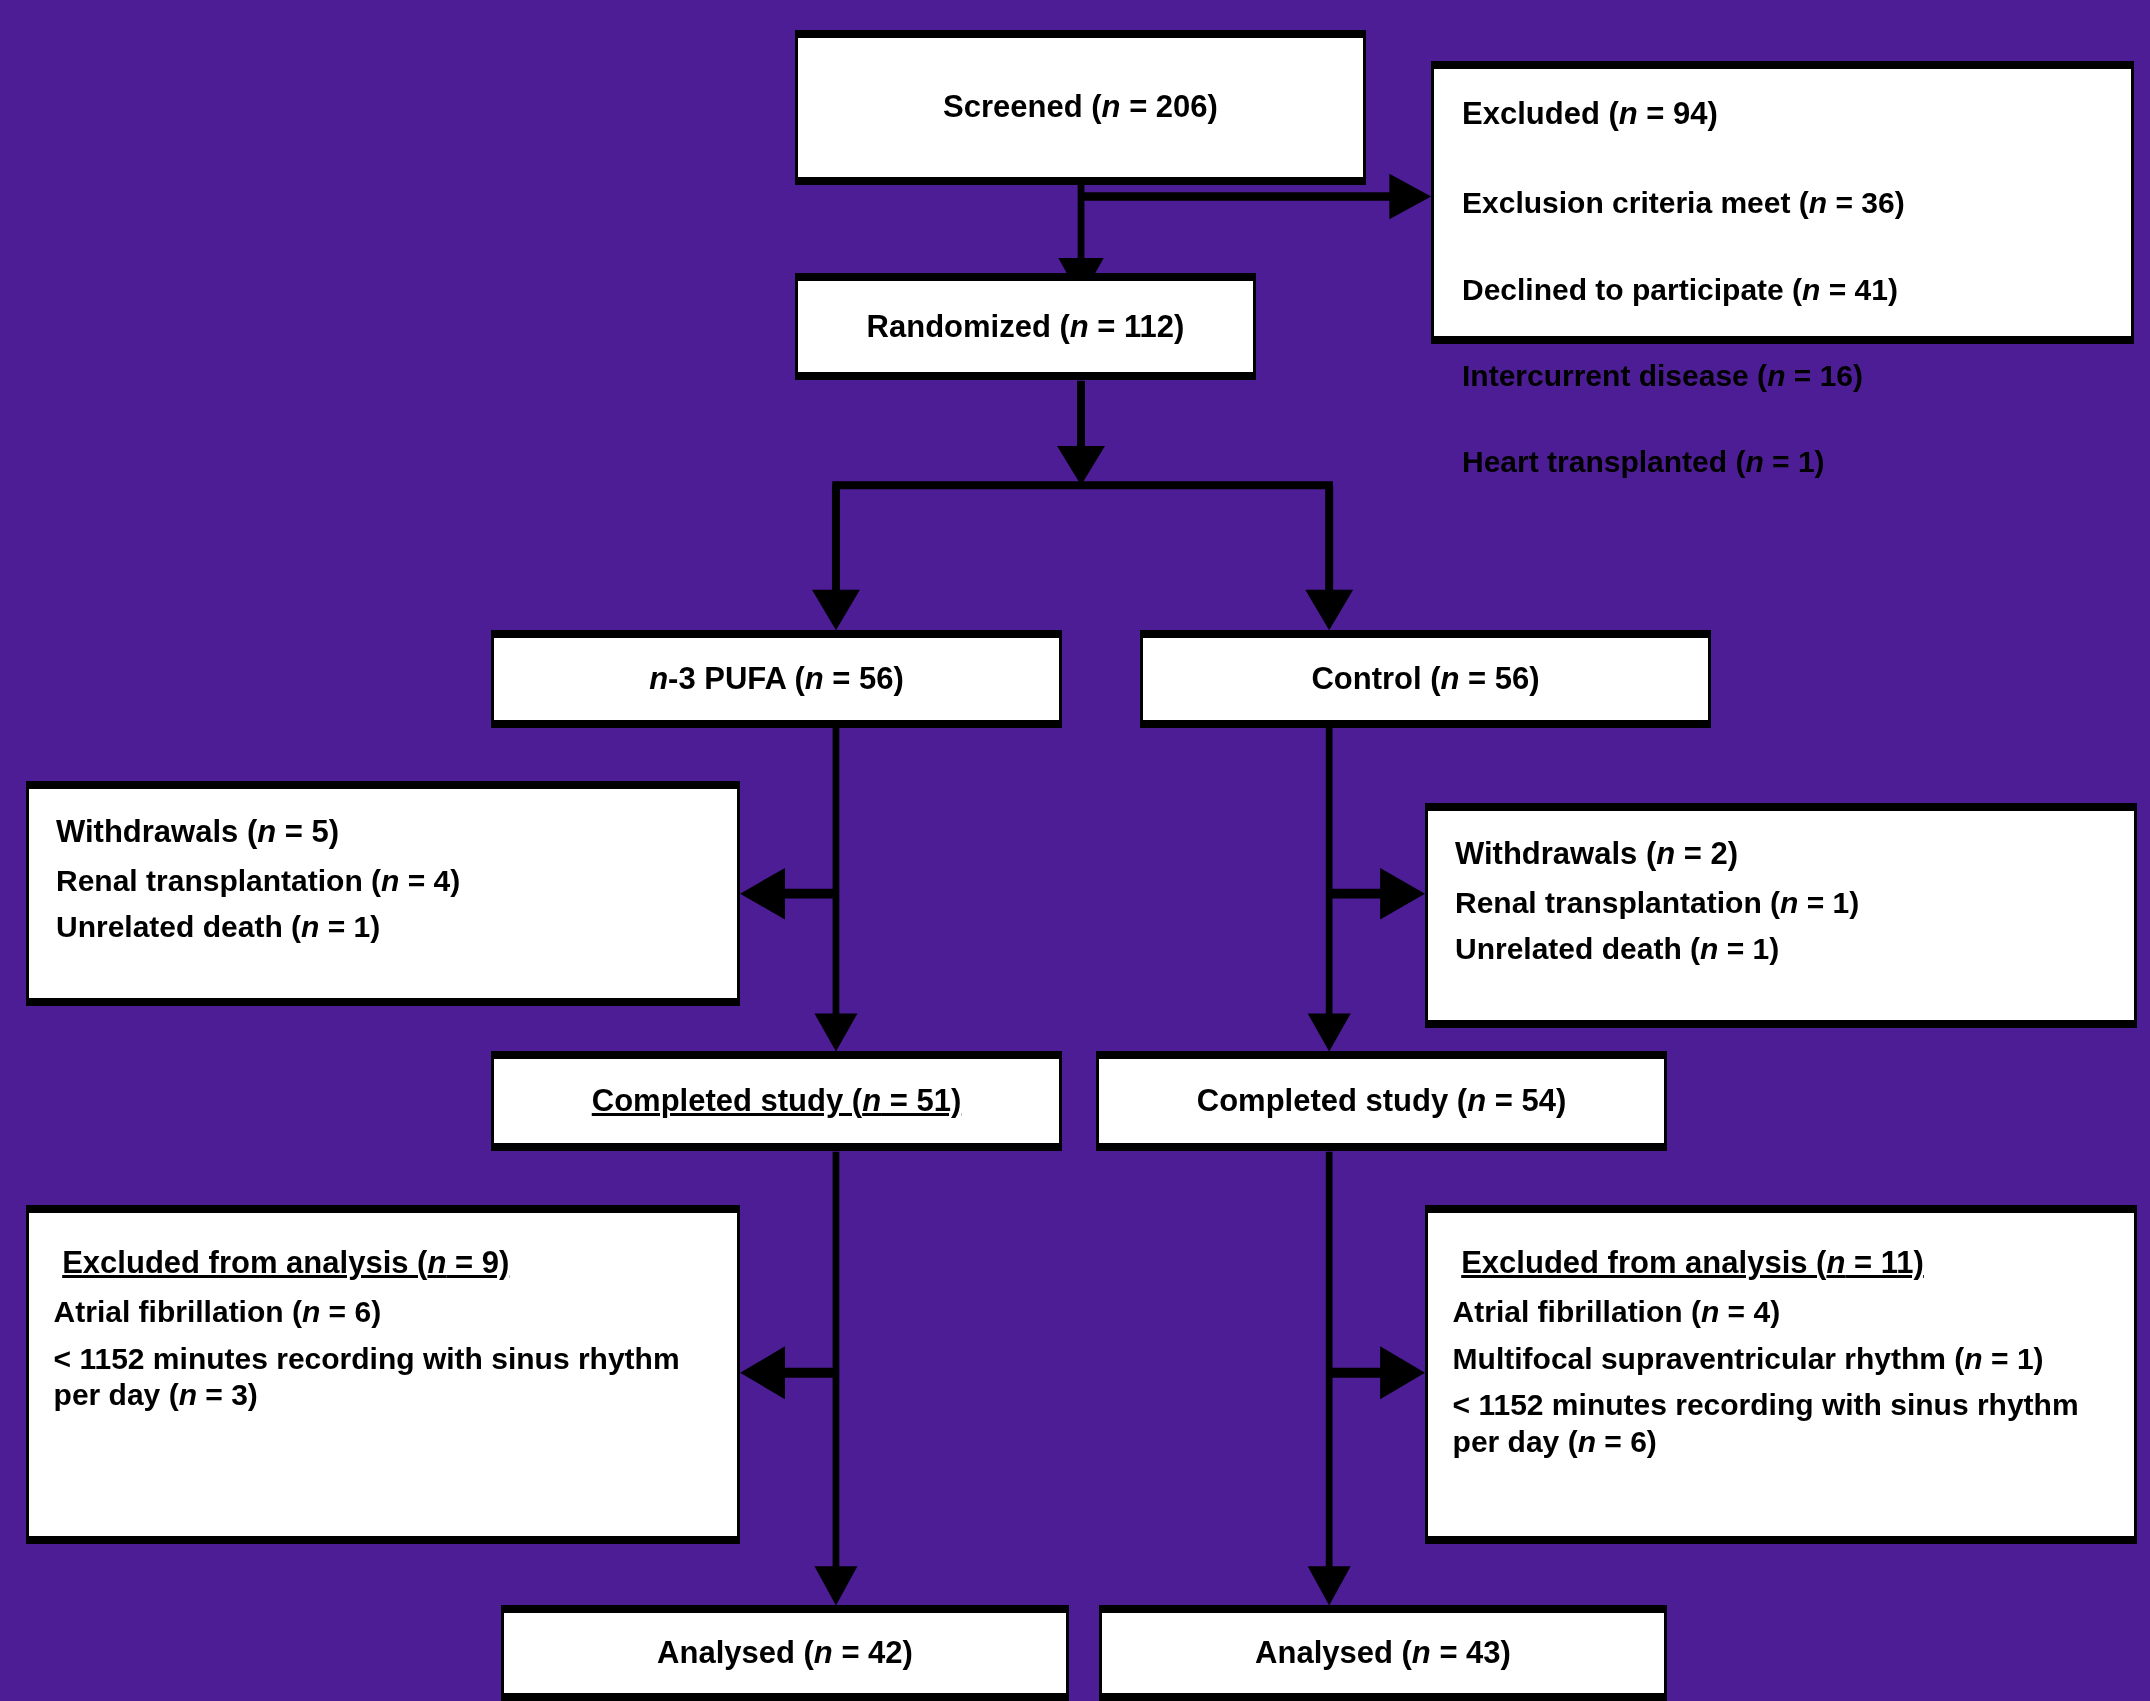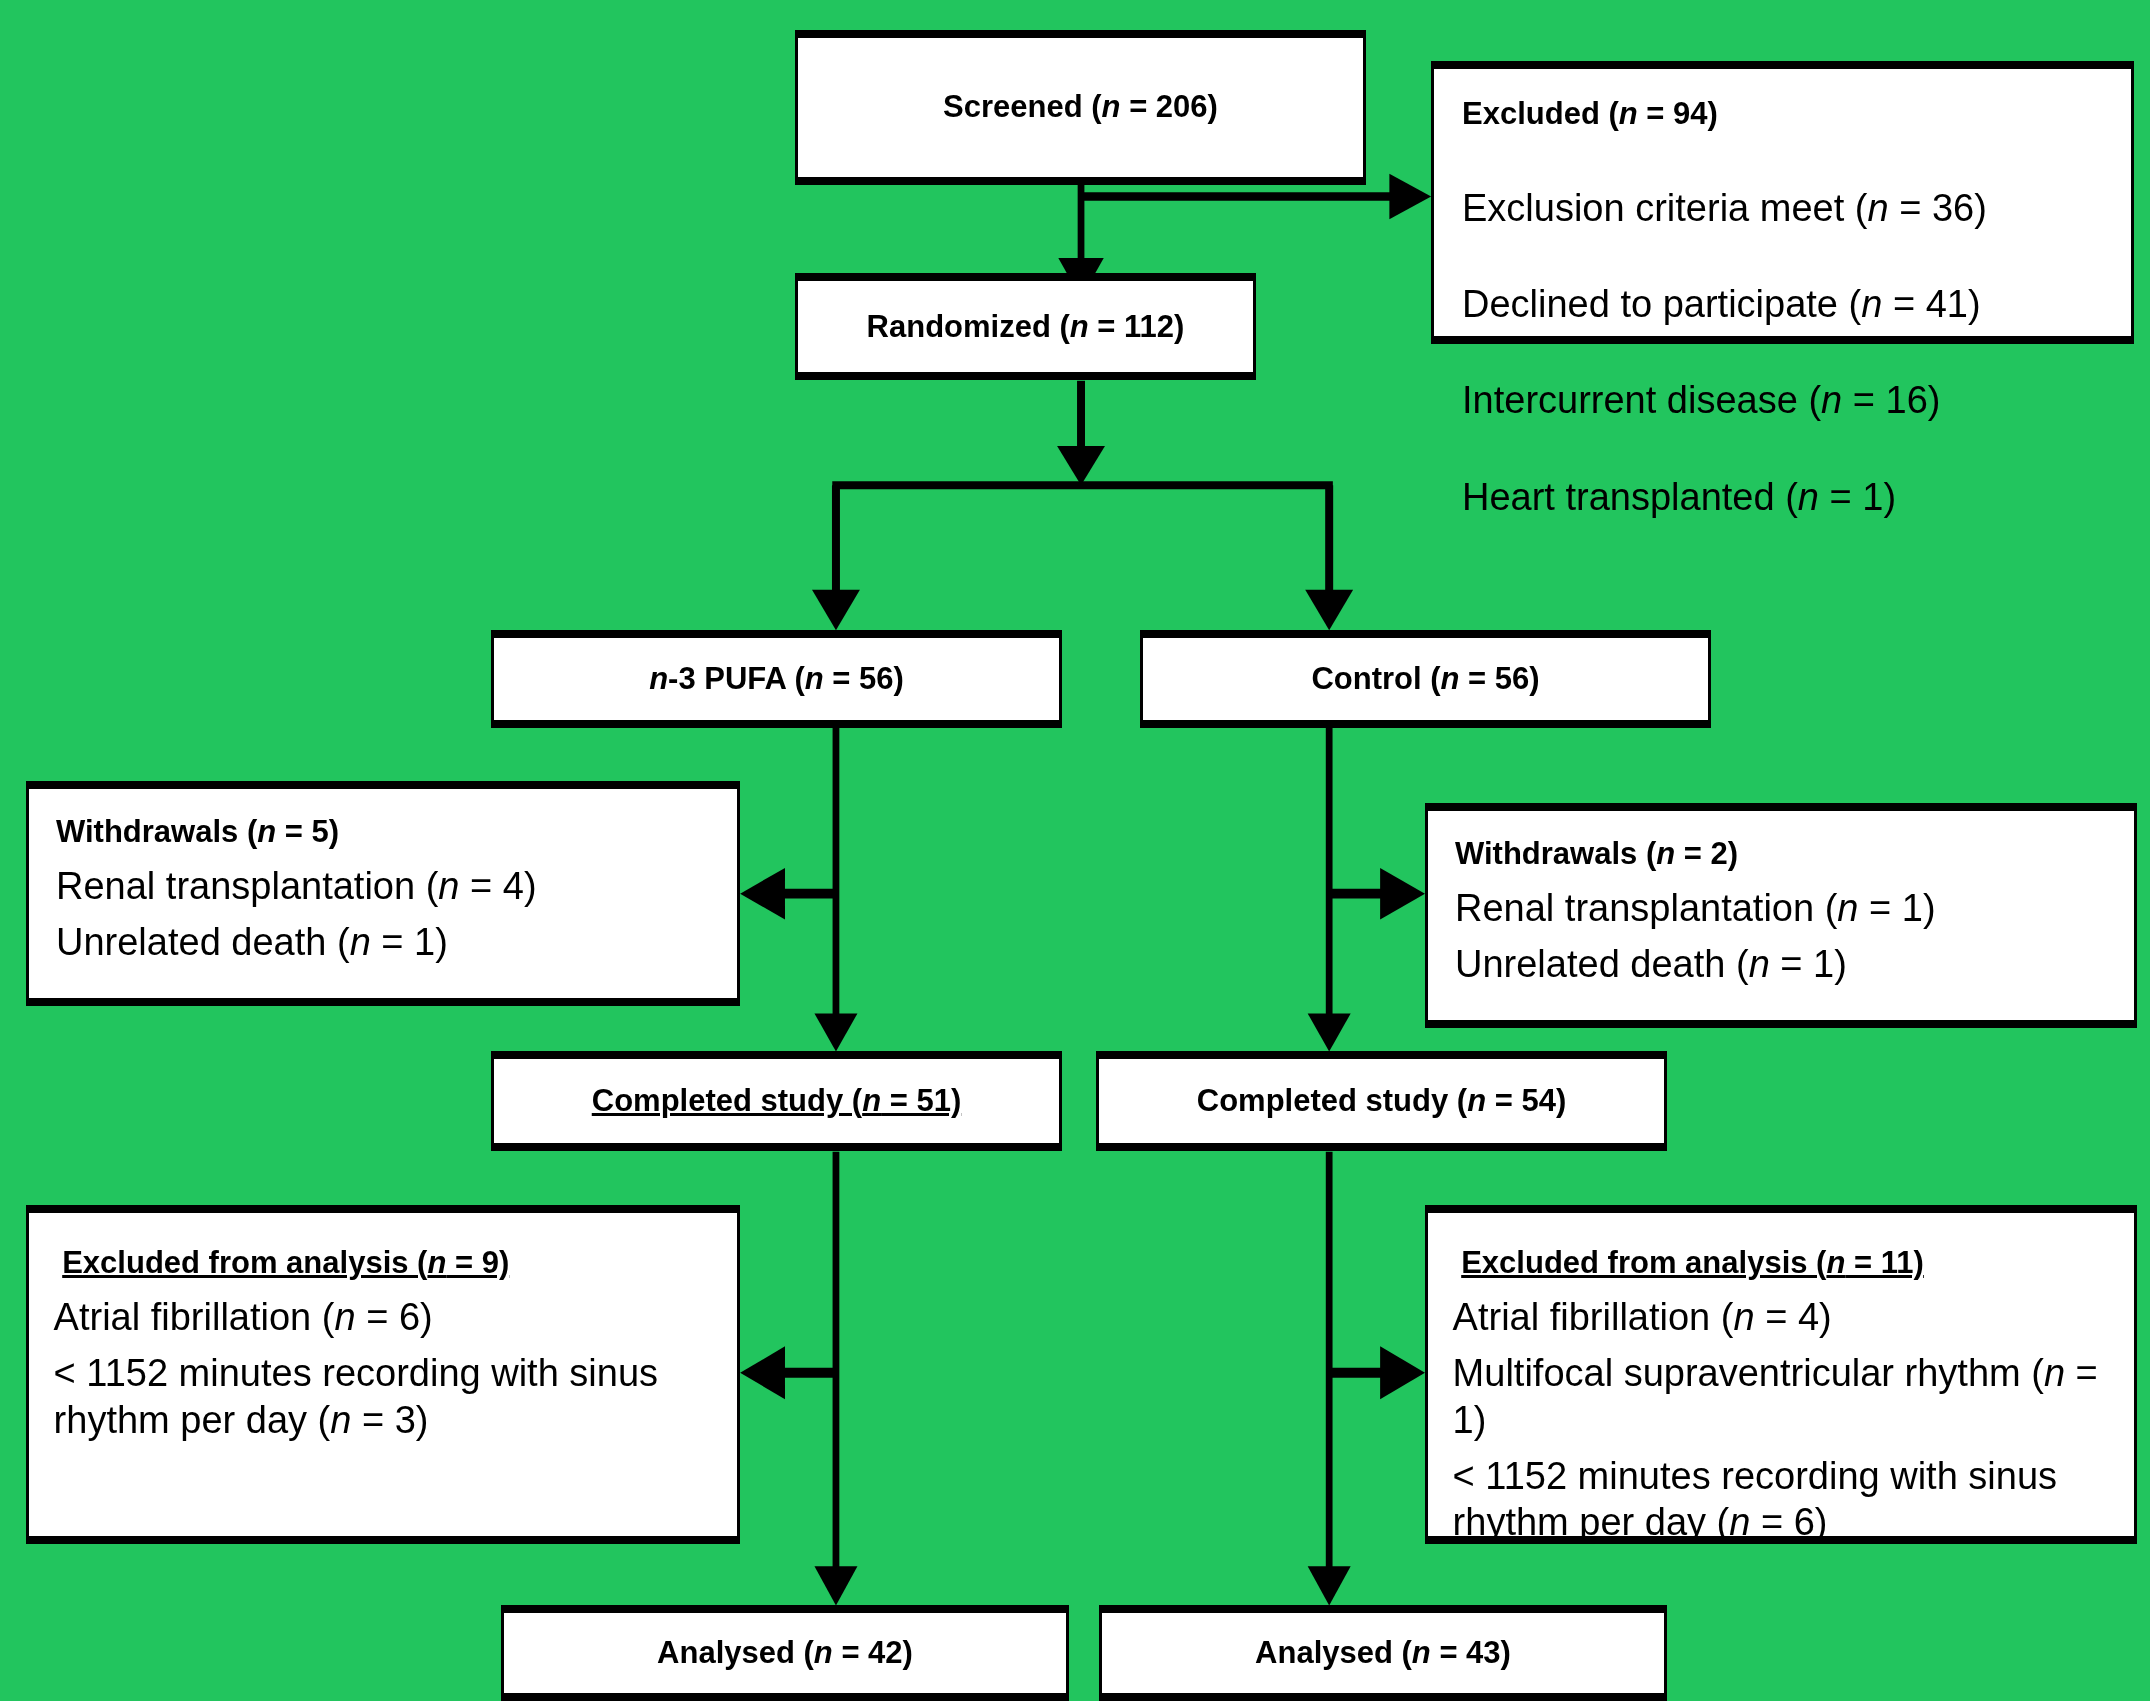--- a/index.html
+++ b/index.html
@@ -5,21 +5,21 @@
 <style>
   html, body {
     margin: 0;
     padding: 0;
     background: #ffffff;
   }
   #canvas {
     position: relative;
     width: 2151px;
     height: 1702px;
-    background: #22c55e;
+    background: #4c1d95;
     font-family: "Liberation Sans", sans-serif;
     color: #000000;
     overflow: hidden;
   }
   #connectors {
     position: absolute;
     left: 0;
     top: 0;
     width: 2151px;
     height: 1702px;
@@ -49,22 +49,22 @@
   .node-title {
     font-weight: bold;
     font-size: 31px;
     line-height: 1.15;
     white-space: nowrap;
   }
   .node.listbox .node-title {
     margin-bottom: 13.5px;
   }
   .node-line {
-    font-weight: normal;
-    font-size: 38px;
+    font-weight: bold;
+    font-size: 30px;
     line-height: 1.22;
   }
   .node.listbox .node-line + .node-line {
     margin-top: 9.8px;
   }
   .pad-lg { padding: 27px 24.6px 18.4px 28px; }
   .pad-md { padding: 24.6px 23px 18.4px 27px; }
   .pad-indent { padding: 32px 23px 18.4px 24.6px; }
   .node.listbox .node-title.indented { padding-left: 8.6px; text-decoration: underline; }
   i { font-style: italic; }

